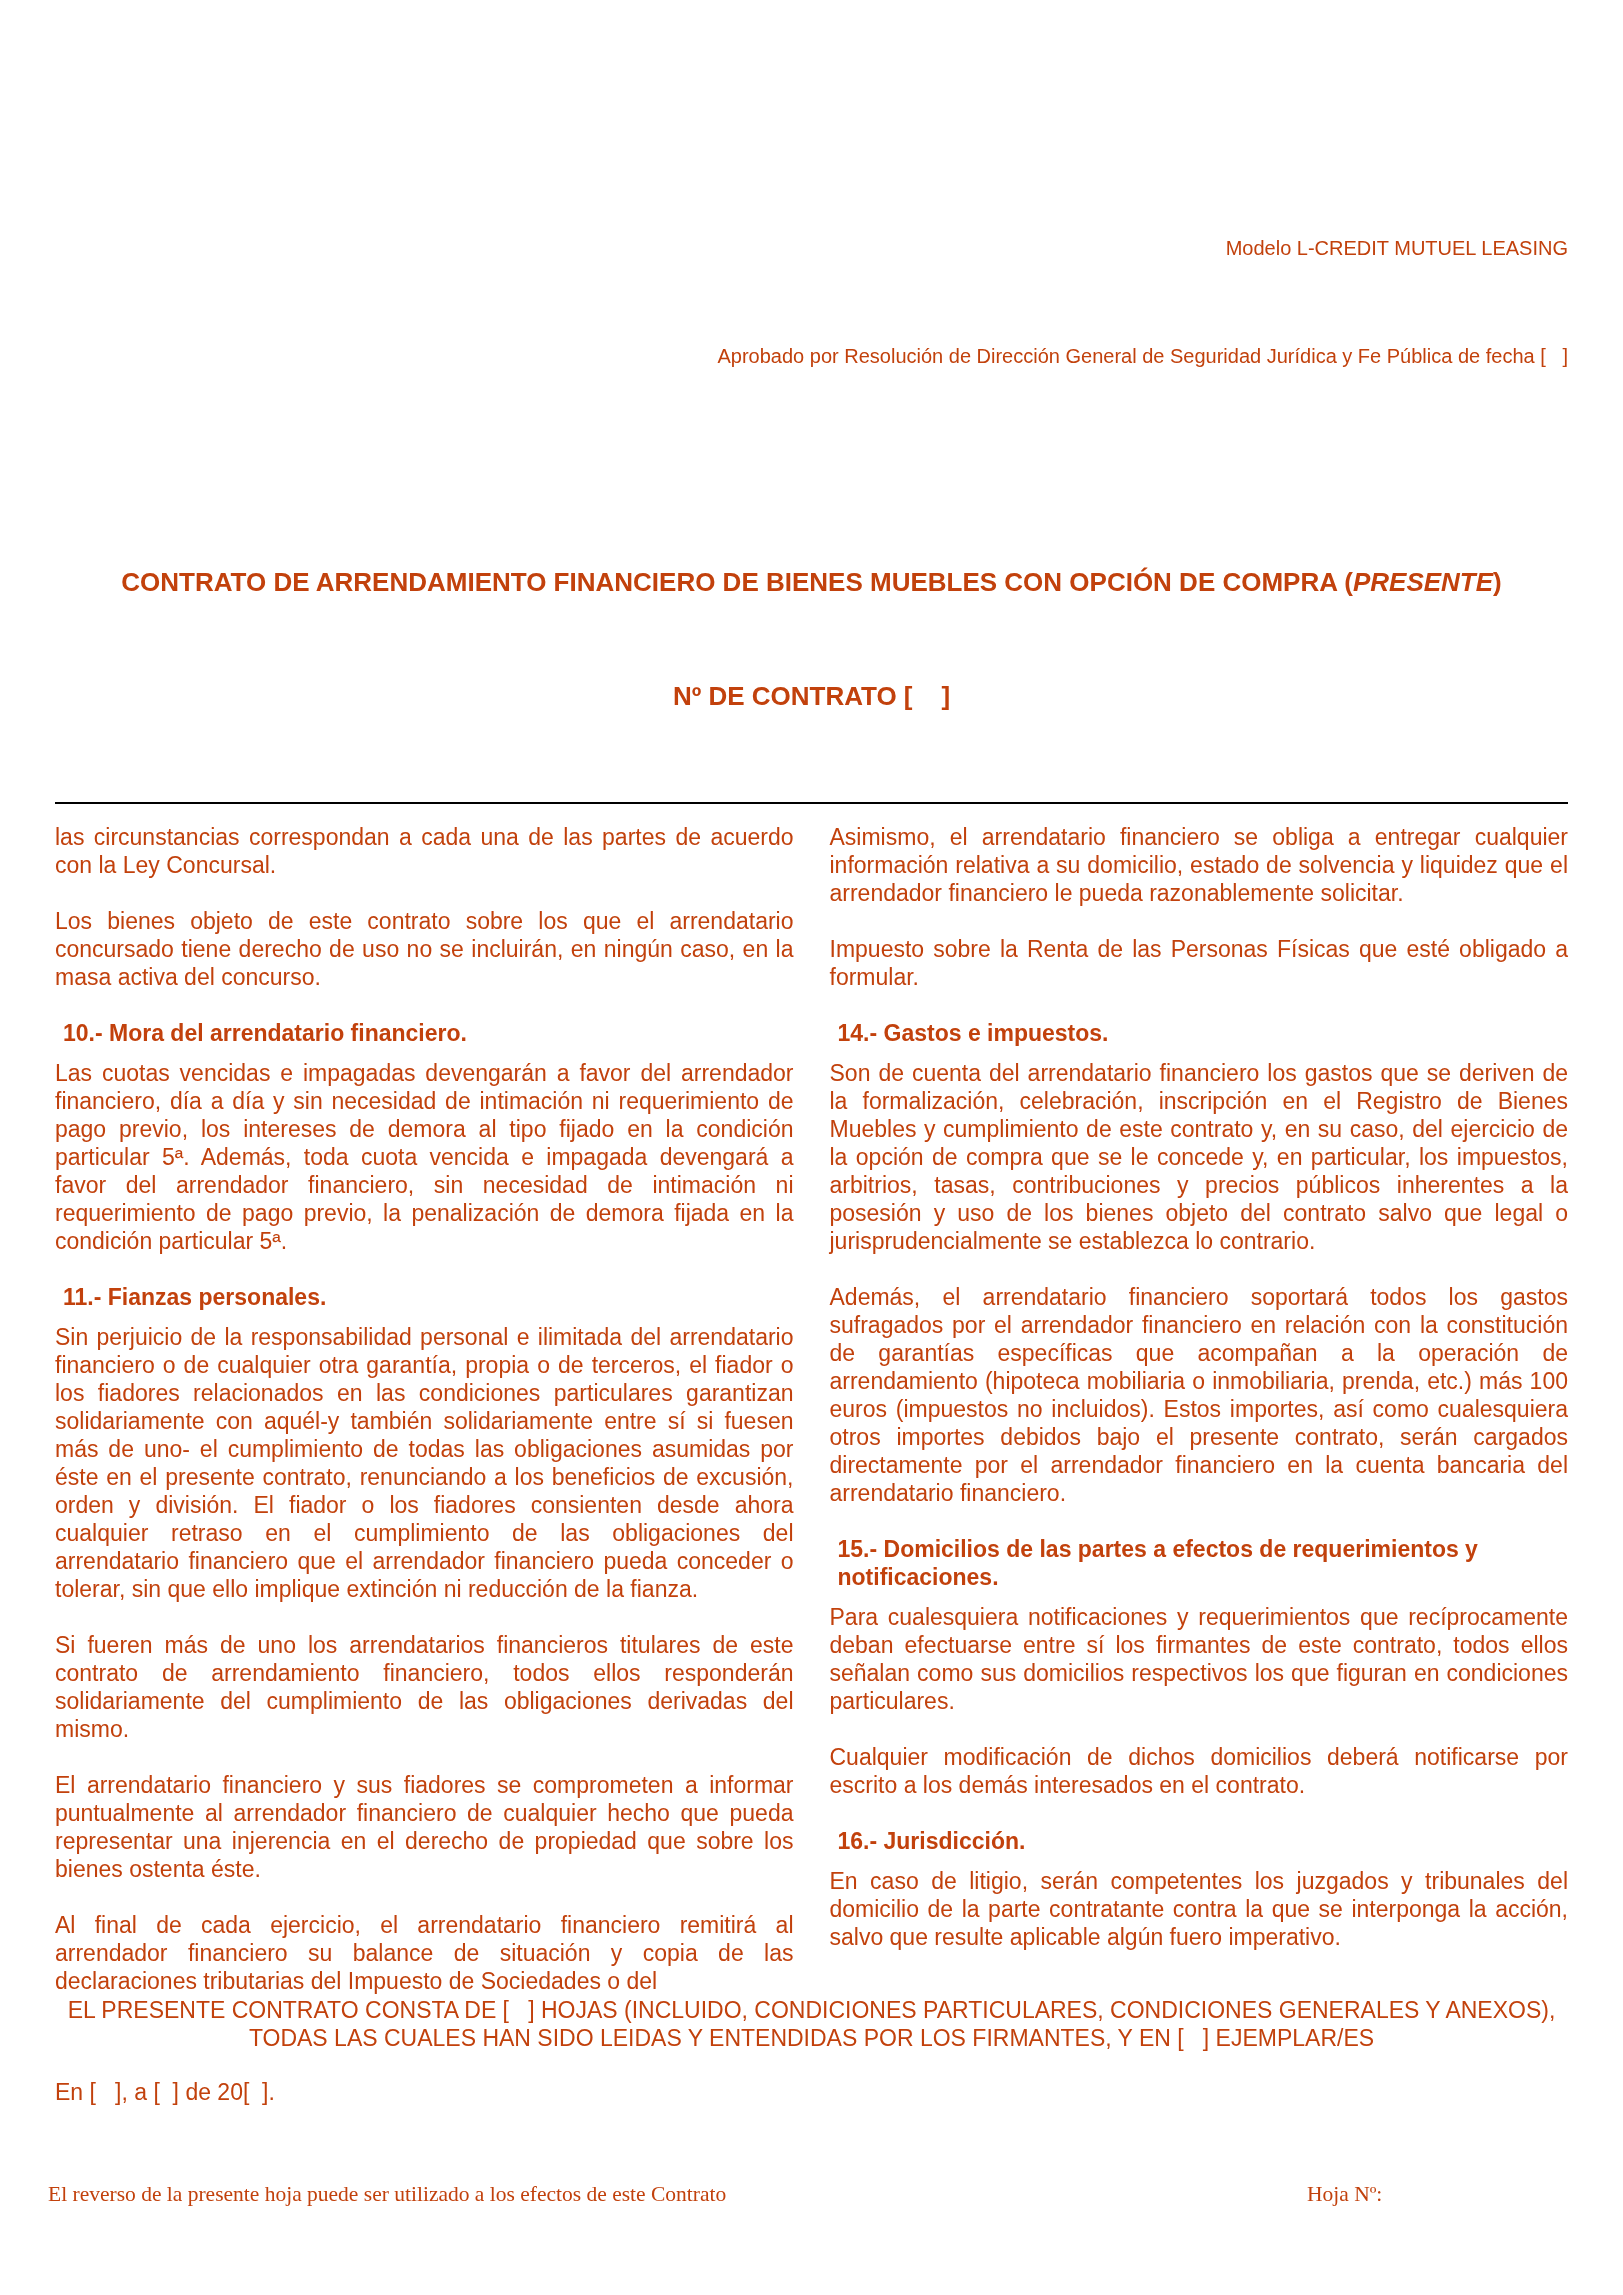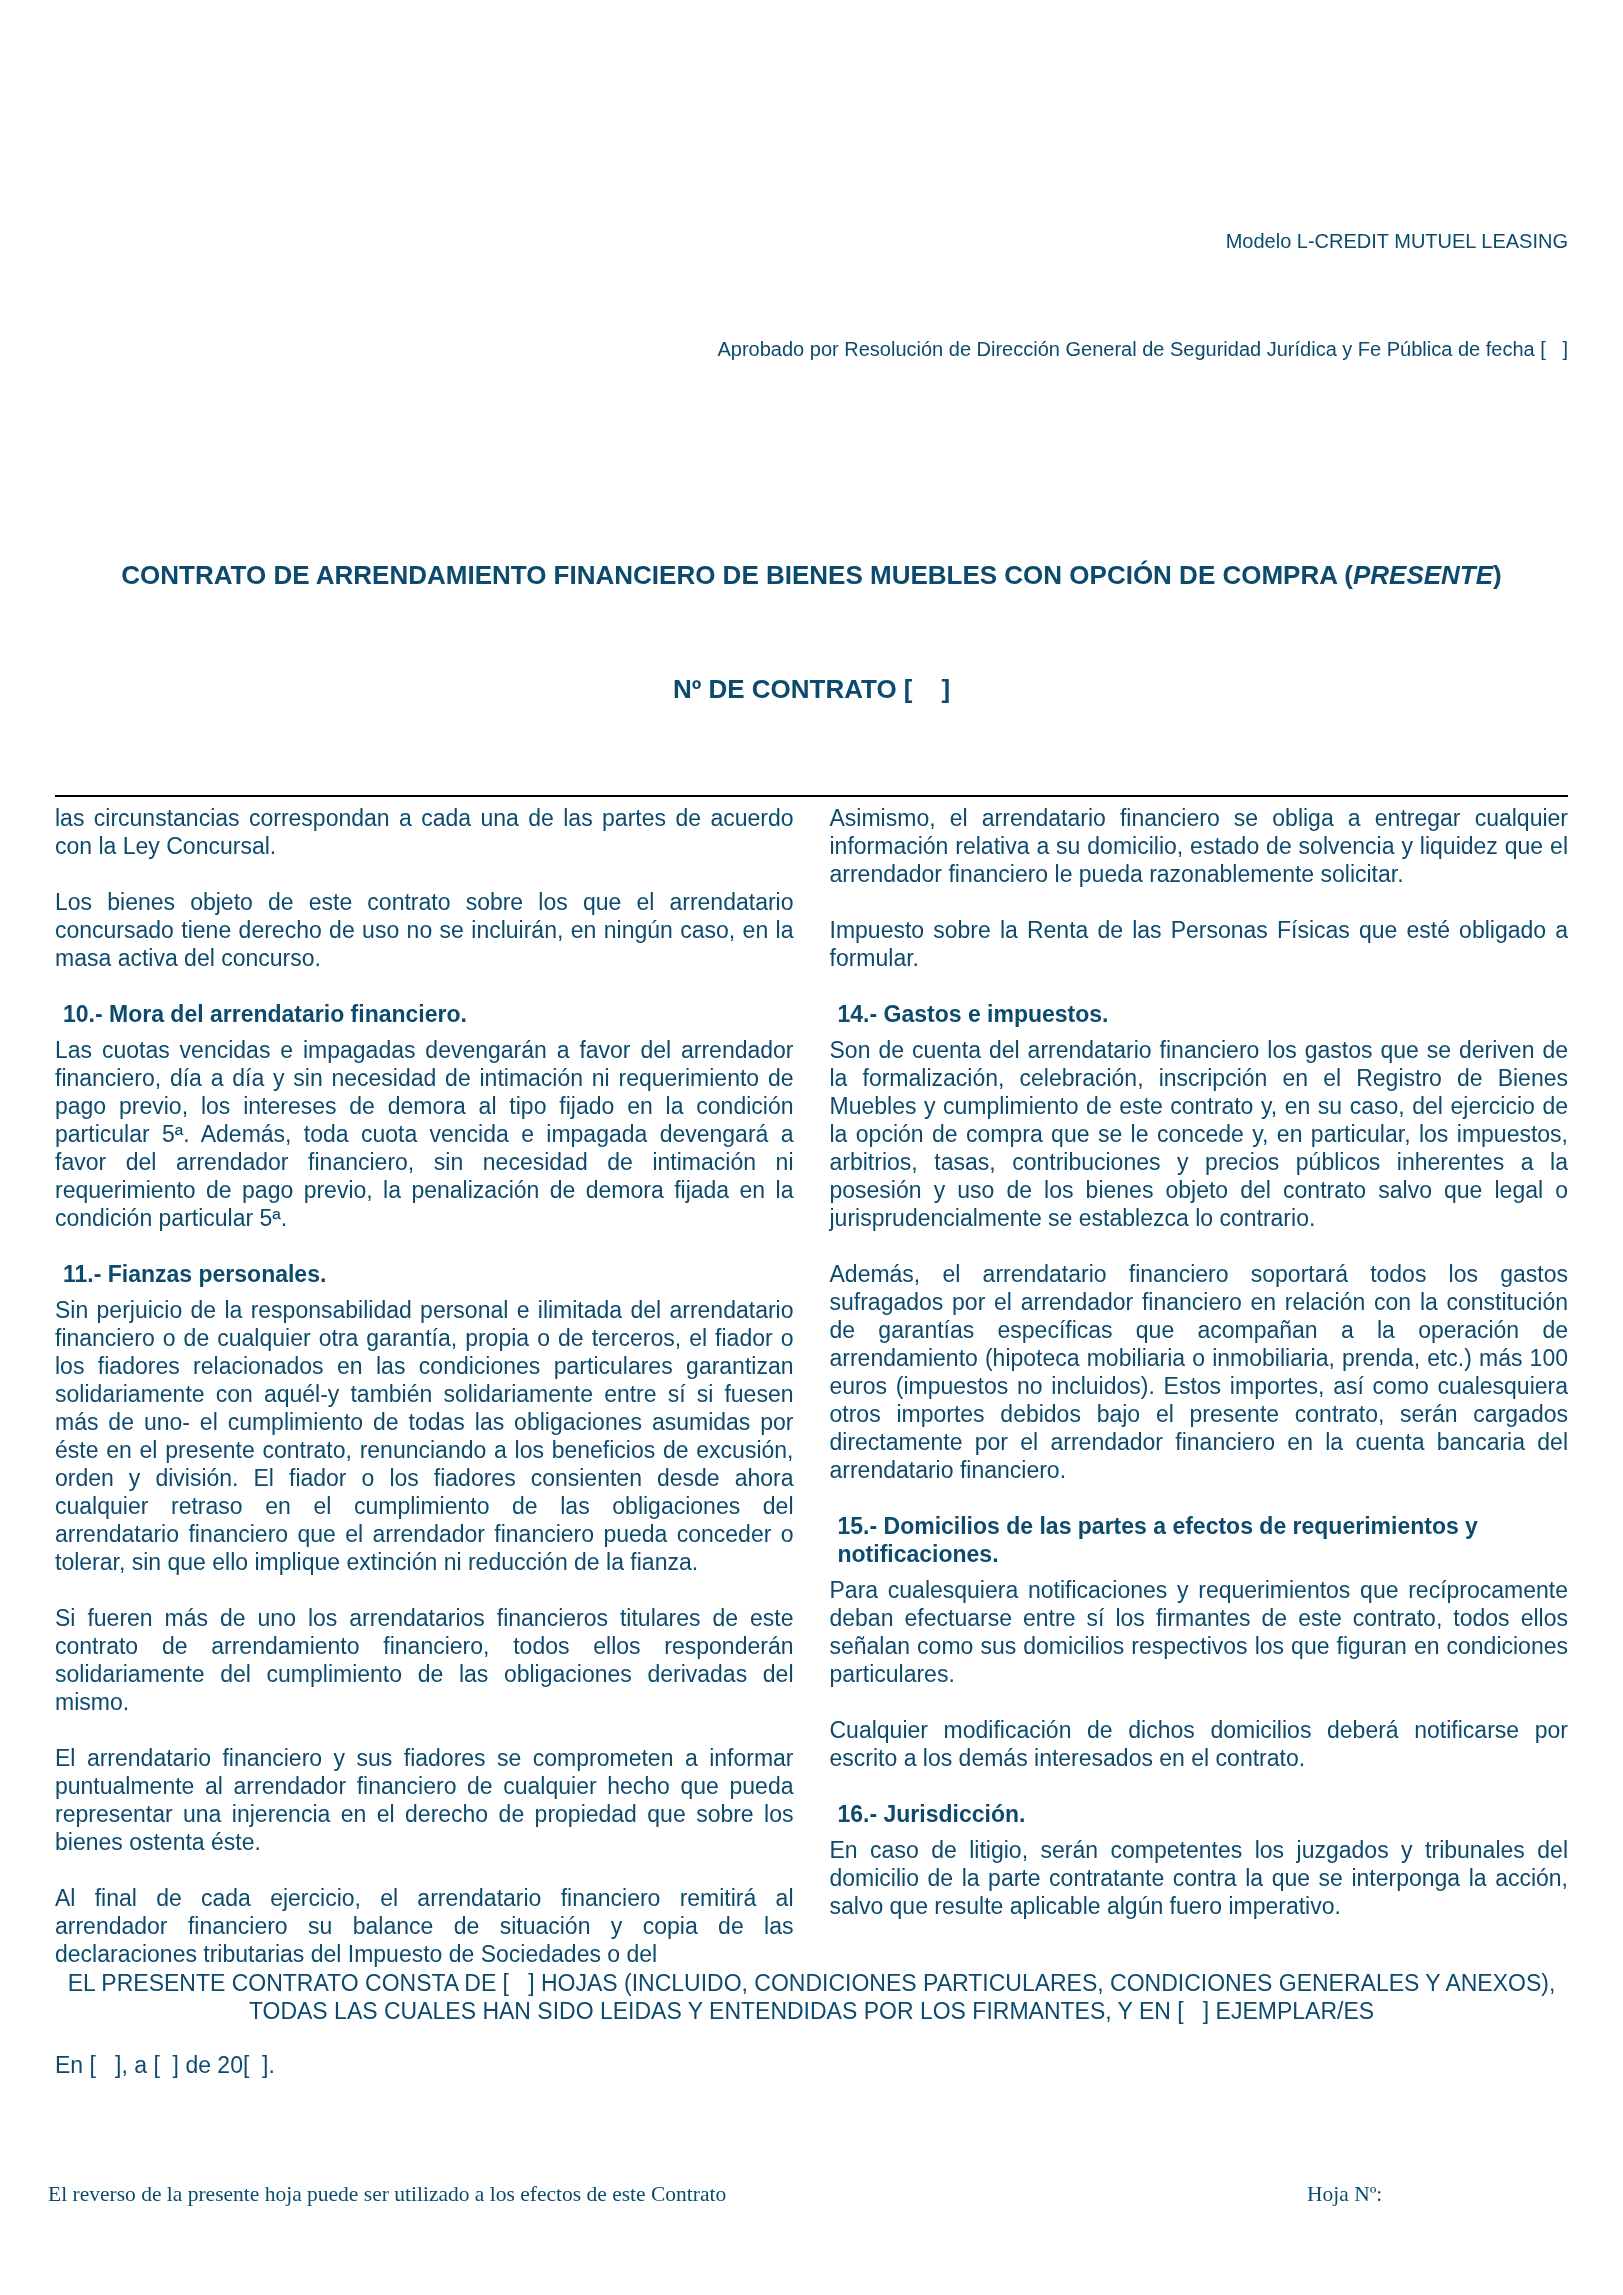--- a/index.html
+++ b/index.html
@@ -1,24 +1,24 @@
 <!DOCTYPE html>
 <html lang="es" style="font-size:13.2px"><head>
 <meta charset="utf-8">
 <style>
   html, body { margin: 0; padding: 0; background: #ffffff; }
   .page {
     position: relative;
     width: 1623px;
     height: 2295px;
     background: #ffffff;
-    color: #0c4a6e;
+    color: #c2410c;
     font-family: "Liberation Sans", sans-serif;
     box-sizing: border-box;
-    padding: 9px 55px;
+    padding: 16px 55px;
     overflow: hidden;
   }
   .doc-header {
     padding-top: 142px;
     text-align: right;
     font-size: 20px;
     line-height: 36px;
     white-space: pre-wrap;
   }
   .doc-title {
@@ -36,21 +36,21 @@
     margin: 10.7px 0 0 0;
   }
   .cols {
     display: flex;
     gap: 36px;
     margin-top: 7.4px;
     font-size: 23px;
     line-height: 28px;
   }
   .col { flex: 1 1 0; text-align: justify; }
-  .col p { margin: 0 0 28px 0; }
+  .col p { margin: 12px 0 28px 0; }
   .col h3 {
     margin: 8px;
     font-size: 23px;
     line-height: 28px;
     font-weight: bold;
     text-align: left;
   }
   .col p.last { margin-bottom: 0; }
   .gap-top { margin-top: 55px; }
   .consta {

